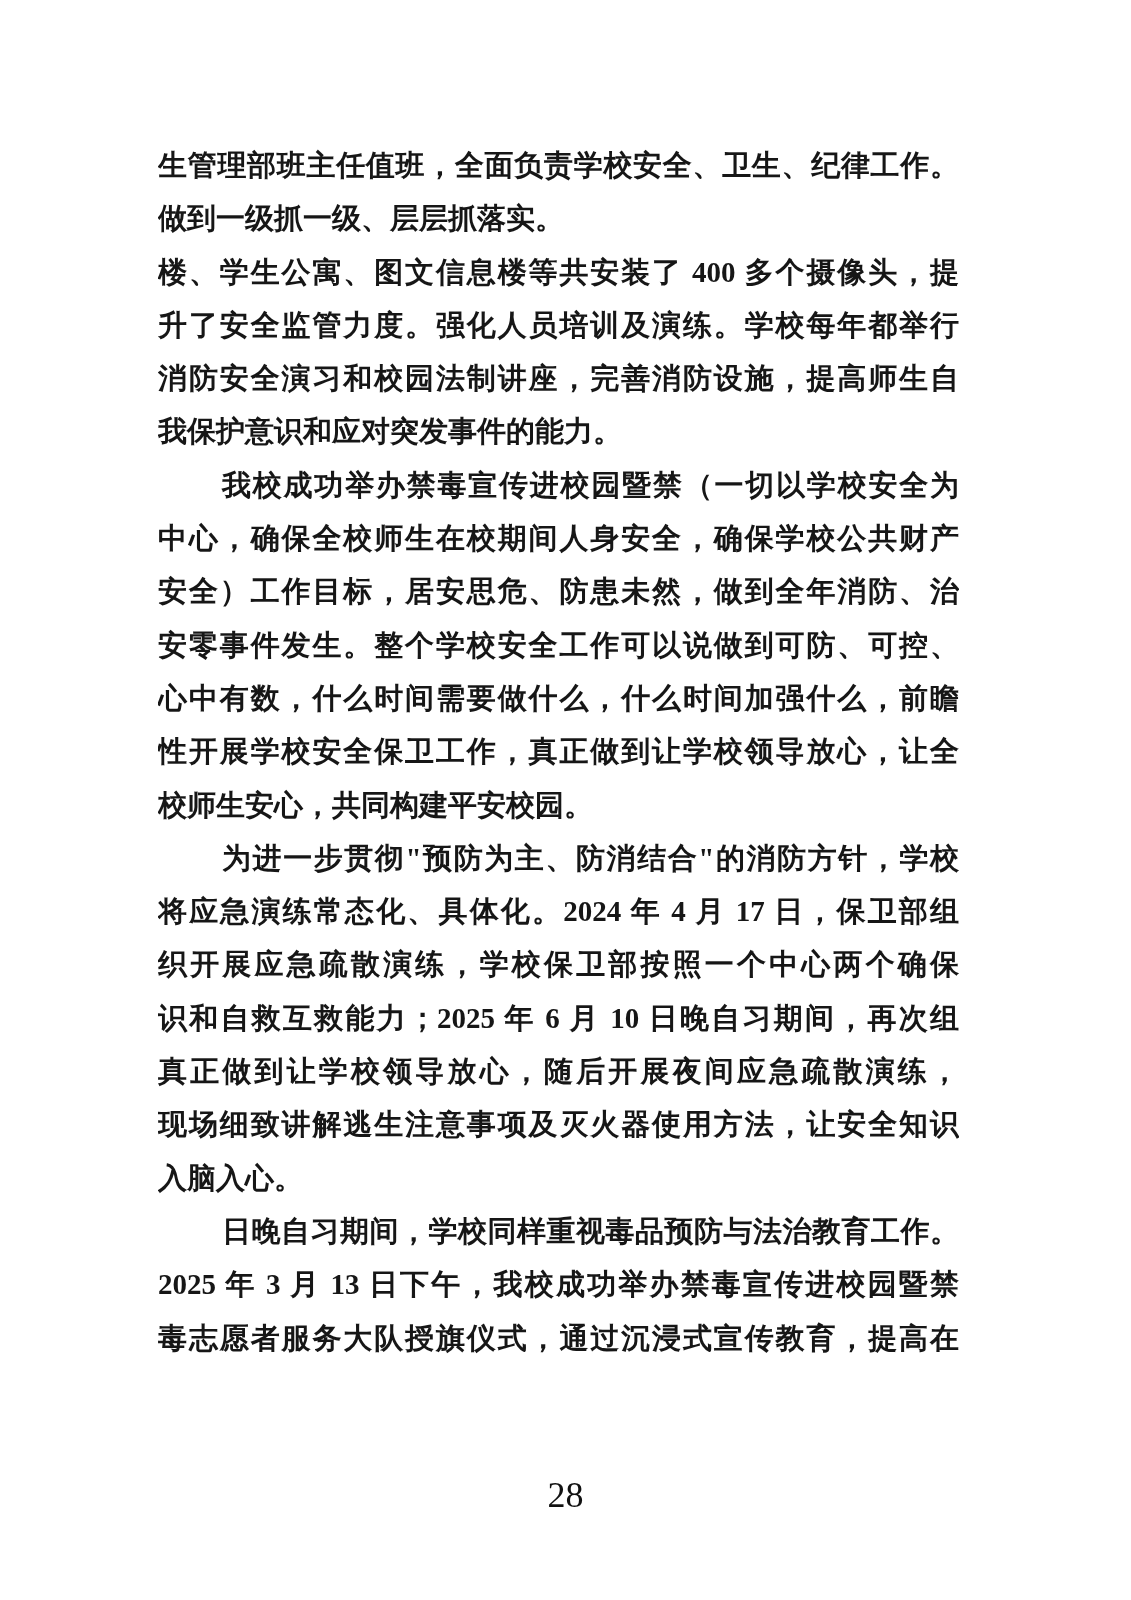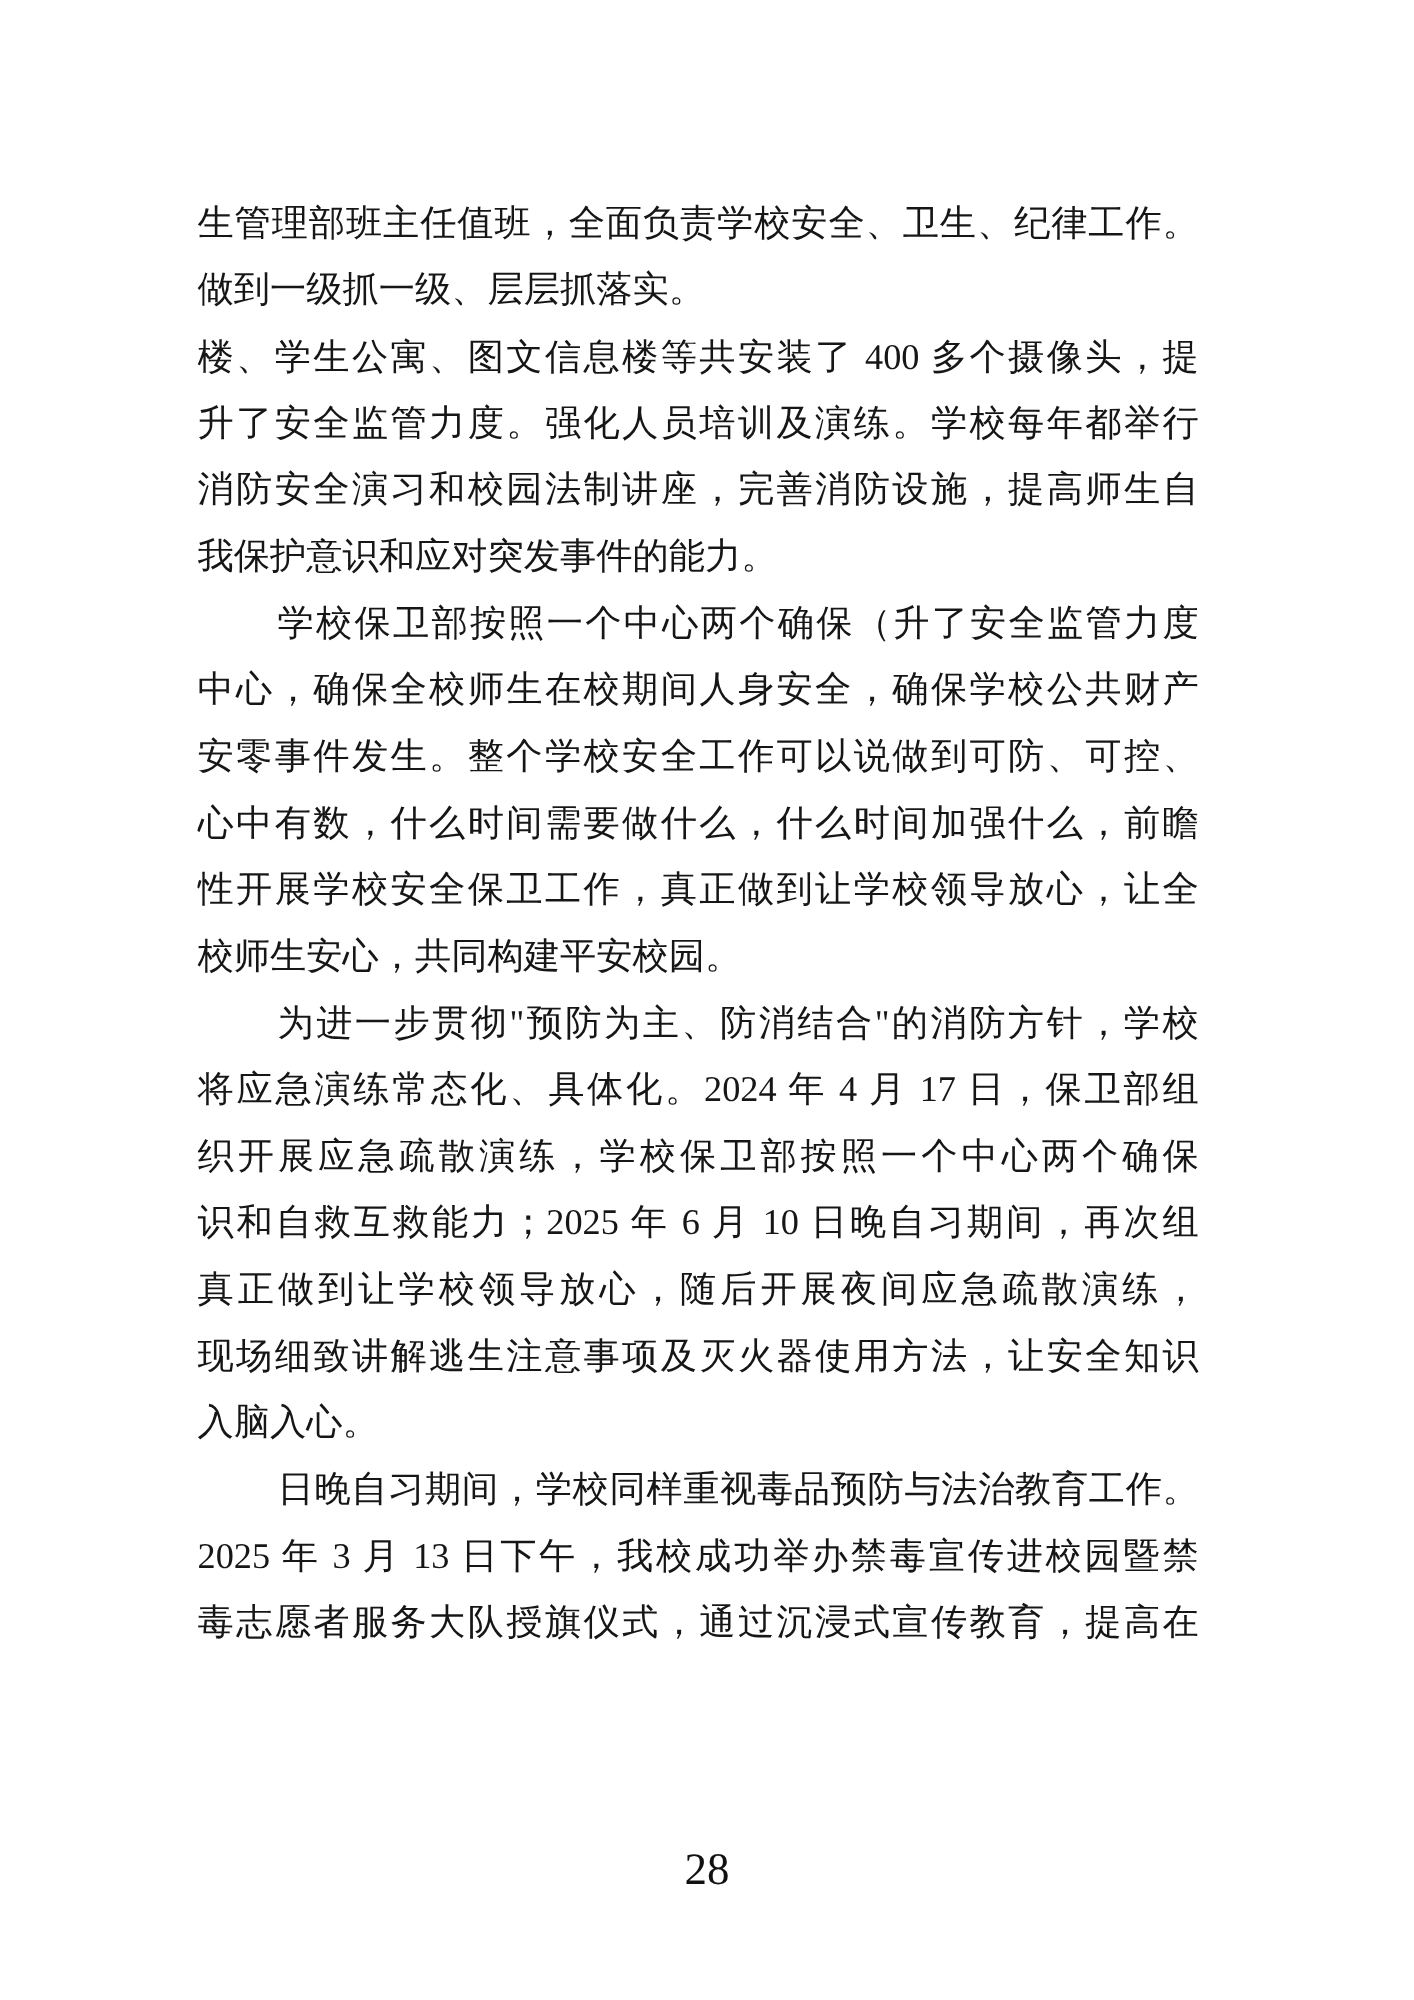--- a/index.html
+++ b/index.html
@@ -15,22 +15,23 @@
     font-family: "Liberation Serif", "DejaVu Serif", serif;
   }
   .page {
     position: absolute;
     inset: 0;
     background: #ffffff;
   }
   .text-block {
     position: absolute;
     left: 158px;
-    top: 153px;
+    top: 139px;
     width: 801px;
+    font-weight: bold;
   }
   .line {
     height: 53.3px;
     line-height: 53.3px;
     font-size: 29px;
     color: #161616;
     text-align: justify;
     text-align-last: justify;
     text-justify: inter-character;
     overflow: hidden;
@@ -57,22 +58,23 @@
 <body>
 
 <div class="page">
   <div class="text-block">
     <div class="line">生管理部班主任值班，全面负责学校安全、卫生、纪律工作。</div>
     <div class="line end">做到一级抓一级、层层抓落实。</div>
     <div class="line">楼、学生公寓、图文信息楼等共安装了 400 多个摄像头，提</div>
     <div class="line">升了安全监管力度。强化人员培训及演练。学校每年都举行</div>
     <div class="line">消防安全演习和校园法制讲座，完善消防设施，提高师生自</div>
     <div class="line end">我保护意识和应对突发事件的能力。</div>
-    <div class="line ind">学校保卫部按照一个中心两个确保（升了安全监管力度</div>
+    <div class="line ind">我校成功举办禁毒宣传进校园暨禁（一切以学校安全为</div>
     <div class="line">中心，确保全校师生在校期间人身安全，确保学校公共财产</div>
+    <div class="line">安全）工作目标，居安思危、防患未然，做到全年消防、治</div>
     <div class="line">安零事件发生。整个学校安全工作可以说做到可防、可控、</div>
     <div class="line">心中有数，什么时间需要做什么，什么时间加强什么，前瞻</div>
     <div class="line">性开展学校安全保卫工作，真正做到让学校领导放心，让全</div>
     <div class="line end">校师生安心，共同构建平安校园。</div>
     <div class="line ind">为进一步贯彻"预防为主、防消结合"的消防方针，学校</div>
     <div class="line">将应急演练常态化、具体化。2024 年 4 月 17 日，保卫部组</div>
     <div class="line">织开展应急疏散演练，学校保卫部按照一个中心两个确保</div>
     <div class="line">识和自救互救能力；2025 年 6 月 10 日晚自习期间，再次组</div>
     <div class="line">真正做到让学校领导放心，随后开展夜间应急疏散演练，</div>
     <div class="line">现场细致讲解逃生注意事项及灭火器使用方法，让安全知识</div>

